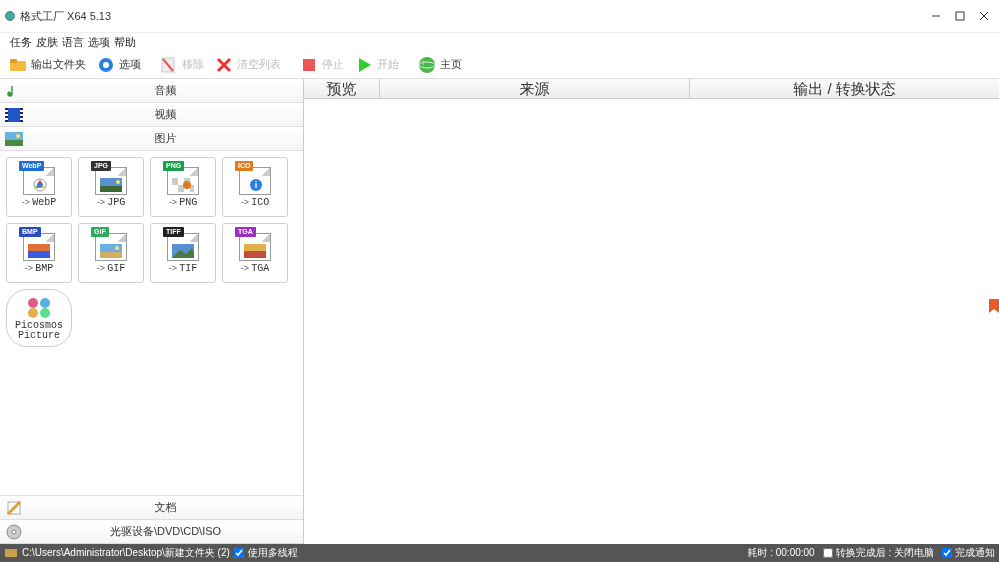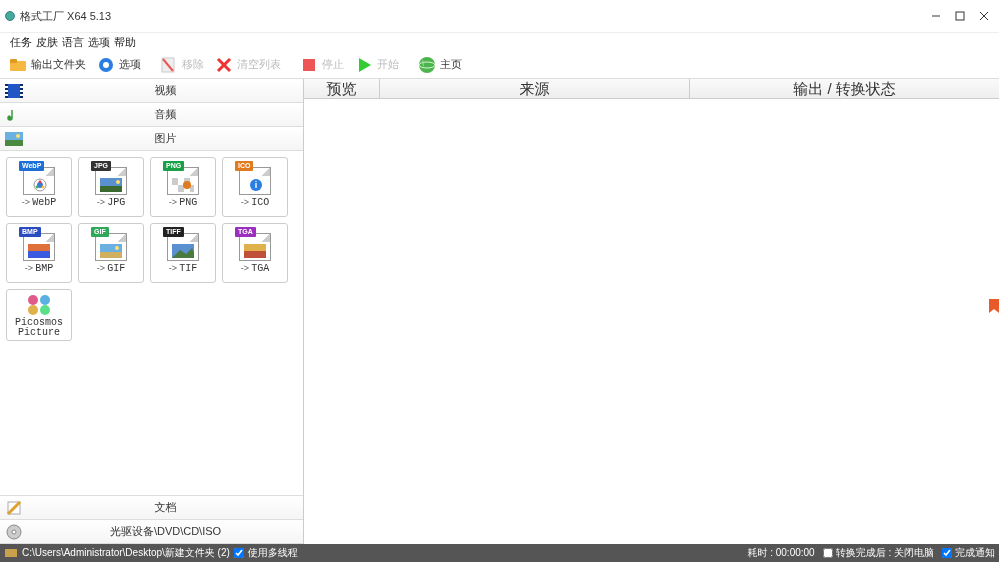--- a/index.html
+++ b/index.html
@@ -161,47 +161,47 @@
           <path d="M6 4 Q4 8 7 12" fill="#a0e0a0"></path>
         </svg>
       </span>
     <span>主页</span>
   </div>
 </div>
 
 <div class="content">
 
   <div class="side">
+    <div class="cat">
+      <span class="cicon">
+          <svg width="16" height="16">
+            <path d="M6 3 v8 a2 2 0 1 1 -2 -2" fill="none" stroke="#3a9a3a" stroke-width="1.5"></path>
+            <circle cx="4" cy="11" r="2" fill="#3a9a3a"></circle>
+          </svg>
+        </span>
+      <span class="clabel">音频</span>
+    </div>
     <div class="cat">
       <span class="cicon">
           <svg width="20" height="16">
             <rect x="1" y="1" width="18" height="14" fill="#2256c4"></rect>
             <rect x="1" y="1" width="3" height="14" fill="#0a2a6a"></rect>
             <rect x="16" y="1" width="3" height="14" fill="#0a2a6a"></rect>
             <rect x="1" y="3" width="3" height="2" fill="#fff"></rect>
             <rect x="1" y="7" width="3" height="2" fill="#fff"></rect>
             <rect x="1" y="11" width="3" height="2" fill="#fff"></rect>
             <rect x="16" y="3" width="3" height="2" fill="#fff"></rect>
             <rect x="16" y="7" width="3" height="2" fill="#fff"></rect>
             <rect x="16" y="11" width="3" height="2" fill="#fff"></rect>
           </svg>
         </span>
       <span class="clabel">视频</span>
     </div>
     <div class="cat">
       <span class="cicon">
-          <svg width="16" height="16">
-            <path d="M6 3 v8 a2 2 0 1 1 -2 -2" fill="none" stroke="#3a9a3a" stroke-width="1.5"></path>
-            <circle cx="4" cy="11" r="2" fill="#3a9a3a"></circle>
-          </svg>
-        </span>
-      <span class="clabel">音频</span>
-    </div>
-    <div class="cat">
-      <span class="cicon">
           <svg width="20" height="16">
             <rect x="1" y="1" width="18" height="14" fill="#6ab0e0"></rect>
             <rect x="1" y="9" width="18" height="6" fill="#4a8a40"></rect>
             <circle cx="14" cy="5" r="2" fill="#ffe070"></circle>
           </svg>
         </span>
       <span class="clabel">图片</span>
     </div>
 
     <div class="formats" id="formats">
@@ -329,21 +329,21 @@
                 <rect y="7" width="24" height="7" fill="#c0503a"></rect>
               </svg>
             </div>
           </div>
           <span class="badge" style="background:#9b2fbf">TGA</span>
           <div style="display:flex;align-items:center">
             <span class="arrow">-&gt;</span>
             <span class="lbl">TGA</span>
           </div>
         </div>
-        <div class="fmt" style="height: 52px;">
+        <div class="fmt" style="height: 58px; border-radius: 21px;">
           <div><svg width="28" height="24">
               <circle cx="8" cy="8" r="5" fill="#e05a8a"></circle>
               <circle cx="20" cy="8" r="5" fill="#5ab0e0"></circle>
               <circle cx="8" cy="18" r="5" fill="#e0b04a"></circle>
               <circle cx="20" cy="18" r="5" fill="#5ae08a"></circle>
             </svg></div>
           <div class="lbl" style="text-align:center;line-height:10px">Picosmos Picture</div>
         </div>
       </div>
 

